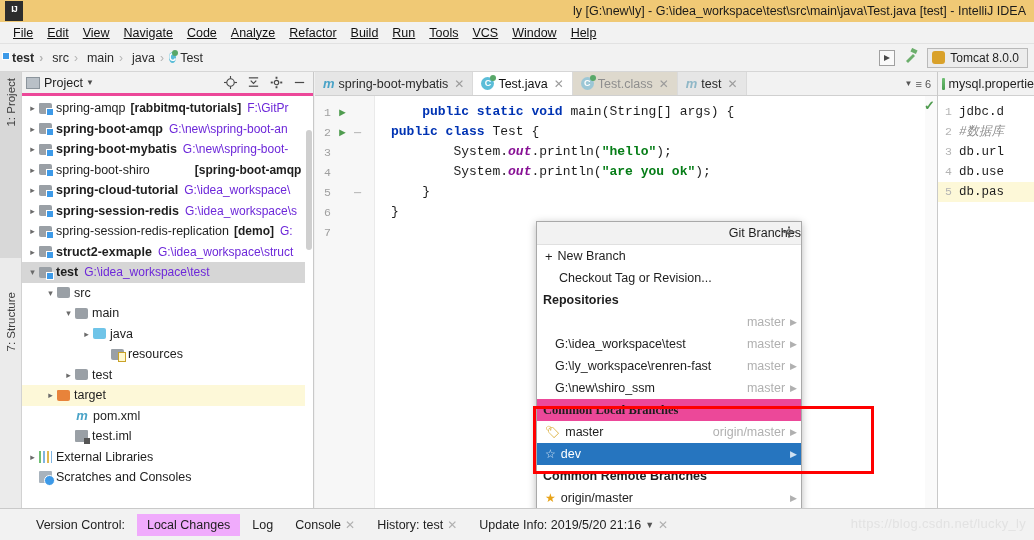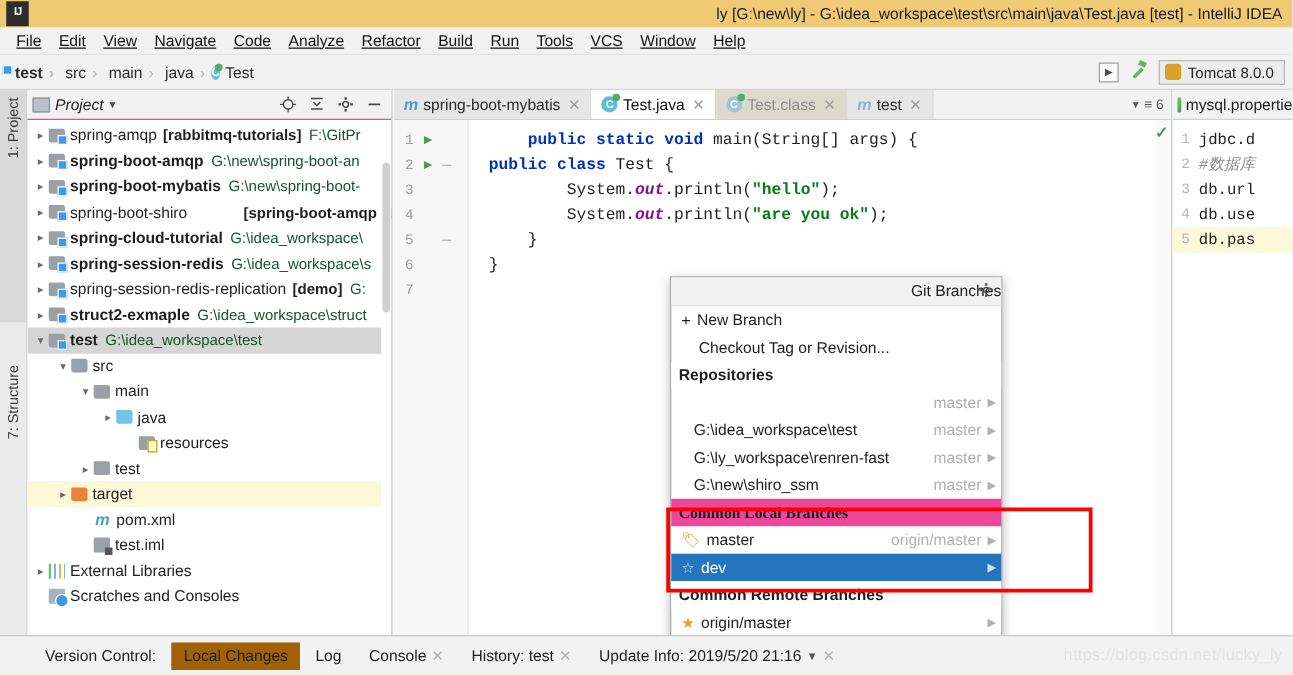--- a/index.html
+++ b/index.html
@@ -93,42 +93,42 @@
     margin: 6px auto 0; display: block; text-align: left;
   }
   .vstrip .mini-ic { width:12px;height:10px;background:#9aa0a6;margin:8px auto;border-radius:1px;}
 
   
   .project-panel {
     position: absolute; left: 22px; top: 72px; width: 292px; height: 436px;
     background: #ffffff; border-right: 1px solid #c9c9c9;
   }
   .project-head {
-    height: 24px; background: #f2f2f2; border-bottom: 1px solid #ec4899;
-    display: flex; align-items: center; padding: 0 4px; font-style: italic;
+    height: 24px; background: #f2f2f2; border-bottom: 3px solid #ec4899;
+    display: flex; align-items: center; padding: 0 4px;
   }
   .project-head .ph-title { font-size: 12.5px; margin-left: 4px; }
   .project-head .ph-icons { margin-left: auto; display: flex; align-items: center; gap: 9px; padding-right: 3px; }
   .win-ic { width: 14px; height: 14px; color: #4a4a4a; display:flex;align-items:center;justify-content:center; }
   .proj-ic { width:14px;height:12px;background:#b9c0c7;border:1px solid #8b949c; }
 
   .tree { padding-top: 2px; font-size: 12.5px; overflow: hidden; height: 410px; position: relative; }
   .trow {
     height: 20.5px; display: flex; align-items: center; white-space: nowrap;
     padding-left: 4px;
   }
   .trow.sel { background: #d6d6d6; }
   .trow.hl  { background: #fdf8d8; }
   .arrow {
     width: 13px; display: inline-block; text-align: center;
     color: #6a6a6a; font-size: 9px; flex: none;
   }
   .tname { margin-left: 4px; }
   .tname.b { font-weight: bold; }
-  .tpath { margin-left: 6px; color: #14532d; font-size: 12px; }
+  .tpath { margin-left: 6px; color: #6d28d9; font-size: 12px; }
   .tpath.b { font-weight: bold; color: #1e1e1e; }
   .xml-ic { color: #4aa3c7; font-style: italic; font-weight: bold; font-size: 13px; width:14px;display:inline-block;text-align:center;}
   .iml-ic { width:13px;height:12px;background:#9aa0a6;position:relative;border-radius:1px;}
   .iml-ic::after{content:'';position:absolute;right:-2px;bottom:-2px;width:6px;height:6px;background:#555;}
   .lib-ic { width:13px;height:12px;background:linear-gradient(90deg,#6fbf73 0 2px,#fff 2px 4px,#7fb4e0 4px 6px,#fff 6px 8px,#e0b84f 8px 10px,#fff 10px 12px,#7fb4e0 12px 13px); }
   .scr-ic { width:13px;height:12px;background:#a8b3bd;position:relative;border-radius:1px;}
   .scr-ic::after{content:'';position:absolute;right:-3px;bottom:-3px;width:9px;height:9px;background:#3d9ae8;border-radius:50%;border:1px solid #fff;}
   .tree-scroll {
     position: absolute; right: 0; top: 0; width: 8px; height: 410px; background: #fff;
   }
@@ -235,21 +235,21 @@
     border: 3px solid #ff0000; pointer-events:none;
   }
 
   
   .statusbar {
     position: absolute; left: 0; top: 508px; width: 1034px; height: 32px;
     background: #f2f2f2; border-top: 1px solid #c9c9c9;
     display: flex; align-items: center; padding-left: 26px; gap: 2px;
   }
   .sb-item { font-size: 12.5px; color: #1e1e1e; padding: 4px 10px; display:flex; align-items:center; gap:4px; white-space:nowrap;}
-  .sb-item.active { background:#a16207; }
+  .sb-item.active { background:#f0abfc; }
   .sb-item .xclose { color:#b0b0b0; font-size:12px; }
   .sb-item .caret { color:#555; font-size:9px; }
   .watermark {
     position:absolute; right: 8px; top: 516px; font-size: 13px;
     color: #e2e2e2; letter-spacing: 0.3px; pointer-events:none;
   }
   .vstrip-bottom .vlabel2 {
     writing-mode: vertical-rl; transform: rotate(180deg);
     font-size: 11.5px; color:#3c3c3c; white-space:nowrap; display:block; margin: 34px auto 0;
   }

